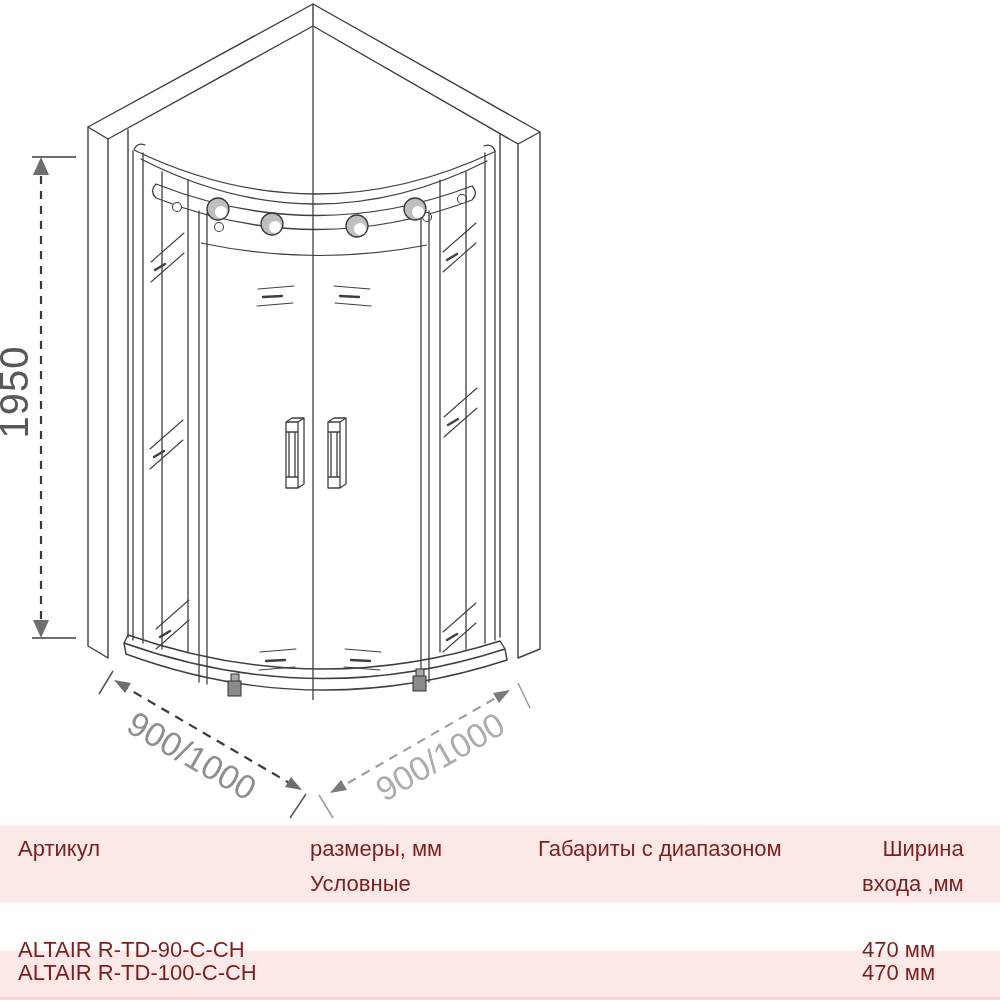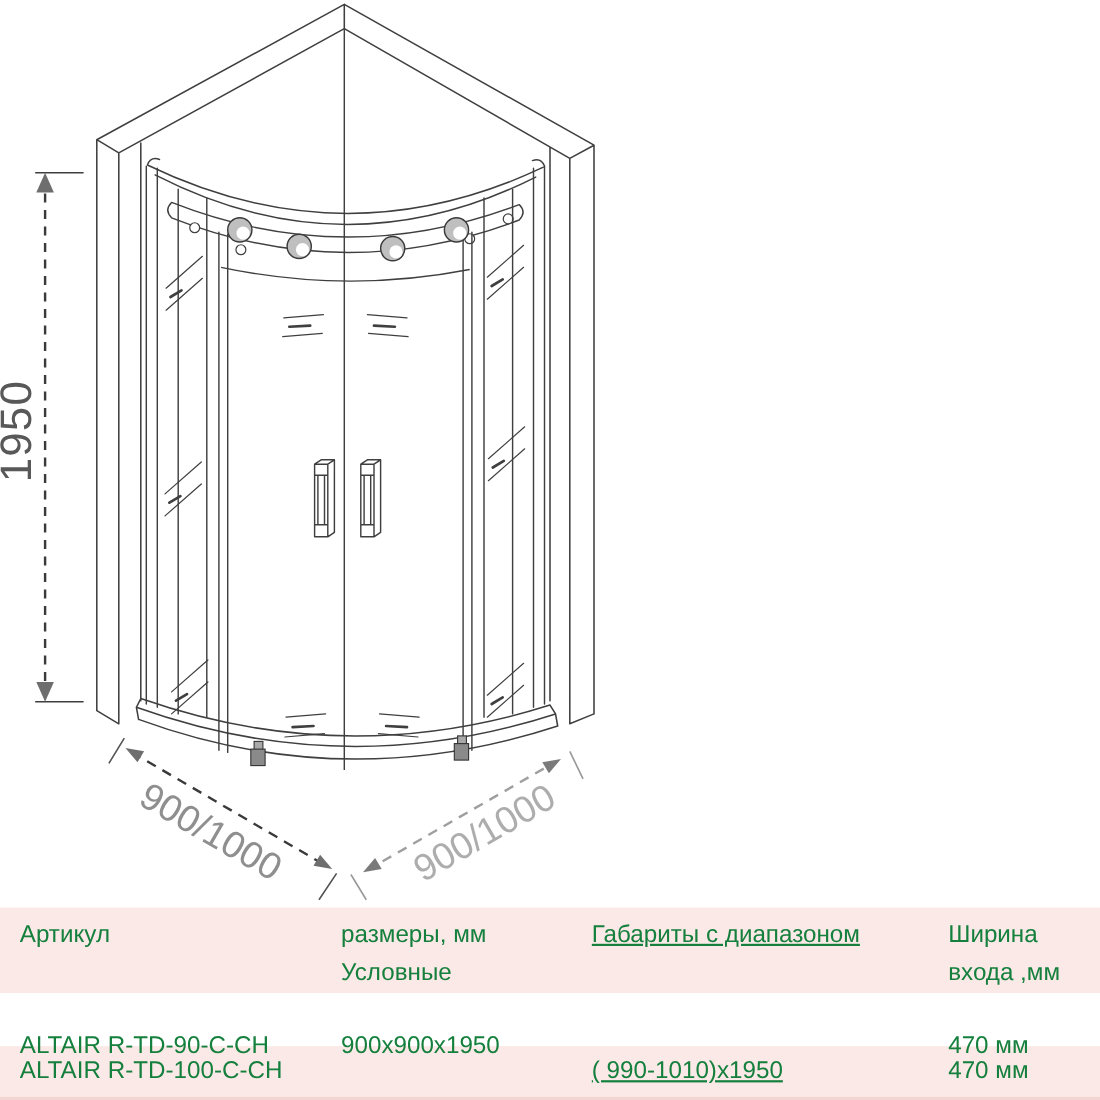--- a/index.html
+++ b/index.html
@@ -3,28 +3,28 @@
 <meta charset="utf-8">
 <style>
   html,body{margin:0;padding:0;background:#fff;}
   .stage{position:relative;width:1000px;height:1000px;background:#fff;overflow:hidden;
          font-family:"Liberation Sans",sans-serif;}
   .drawing{position:absolute;left:0;top:0;}
   svg text{font-family:"Liberation Sans",sans-serif;}
   .dim-big{font-size:40px;fill:#585858;letter-spacing:1px;}
   .dim-label-left{font-size:34px;fill:#8f8f8f;}
   .dim-label-right{font-size:34px;fill:#adadad;}
-  .spec-table{position:absolute;left:0;top:824px;width:1000px;height:176px;color:#15803d;}
+  .spec-table{position:absolute;left:0;top:824px;width:1000px;height:176px;color:#7f1d1d;}
   .band{position:absolute;left:0;width:1000px;}
   .band.header{top:1px;height:78px;background:#fbe9e7;}
   .band.r1{top:79px;height:48px;background:#ffffff;}
   .band.r2{top:127px;height:46px;background:#fbe9e7;}
   .band.footer{top:173px;height:3px;background:#f3d6d3;}
   .cell{position:absolute;font-size:22px;line-height:35px;white-space:nowrap;}
-  .c1{left:18px;} .c2{left:310px;} .c3{left:538px;text-decoration:underline;} .c4{left:862px;}
+  .c1{left:18px;} .c2{left:310px;} .c3{left:538px;} .c4{left:862px;text-align:right;}
   .hrow{top:7px;}
   .vrow1{top:85px;line-height:36px;margin-top:23px;}
   .vrow2{top:131px;line-height:36px;}
 </style>
 </head>
 <body>
 
 <div class="stage">
 
   <svg class="drawing" width="1000" height="824" viewBox="0 0 1000 824">
@@ -159,20 +159,18 @@
     </div>
     <div class="cell c3 hrow">
       <div>Габариты с диапазоном</div>
     </div>
     <div class="cell c4 hrow">
       <div>Ширина</div>
       <div>входа ,мм</div>
     </div>
 
     <div class="cell c1 vrow1">ALTAIR R-TD-90-C-CH</div>
-    <div class="cell c2 vrow1">900x900x1950</div>
     <div class="cell c4 vrow1">470 мм</div>
 
     <div class="cell c1 vrow2">ALTAIR R-TD-100-C-CH</div>
-    <div class="cell c3 vrow2">( 990-1010)x1950</div>
     <div class="cell c4 vrow2">470 мм</div>
   </div>
 </div>
 
 </body></html>

